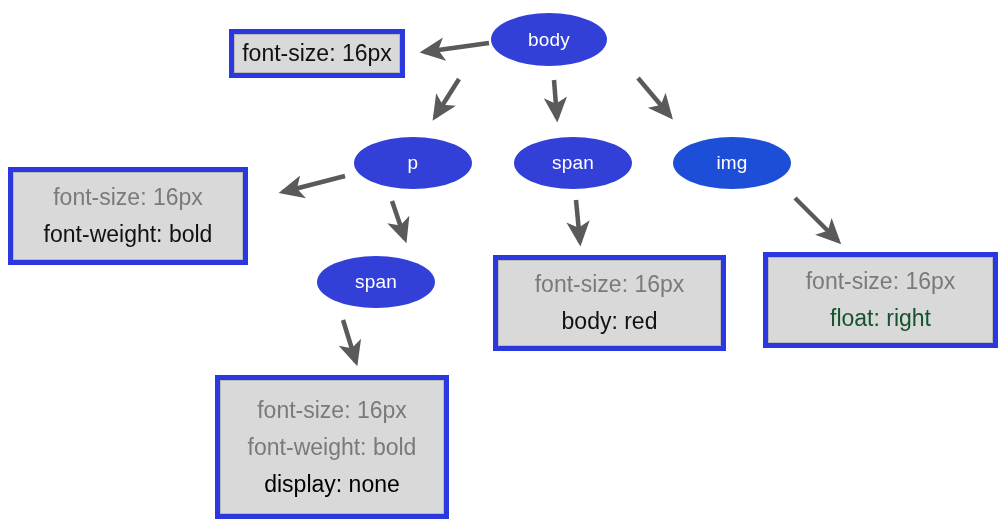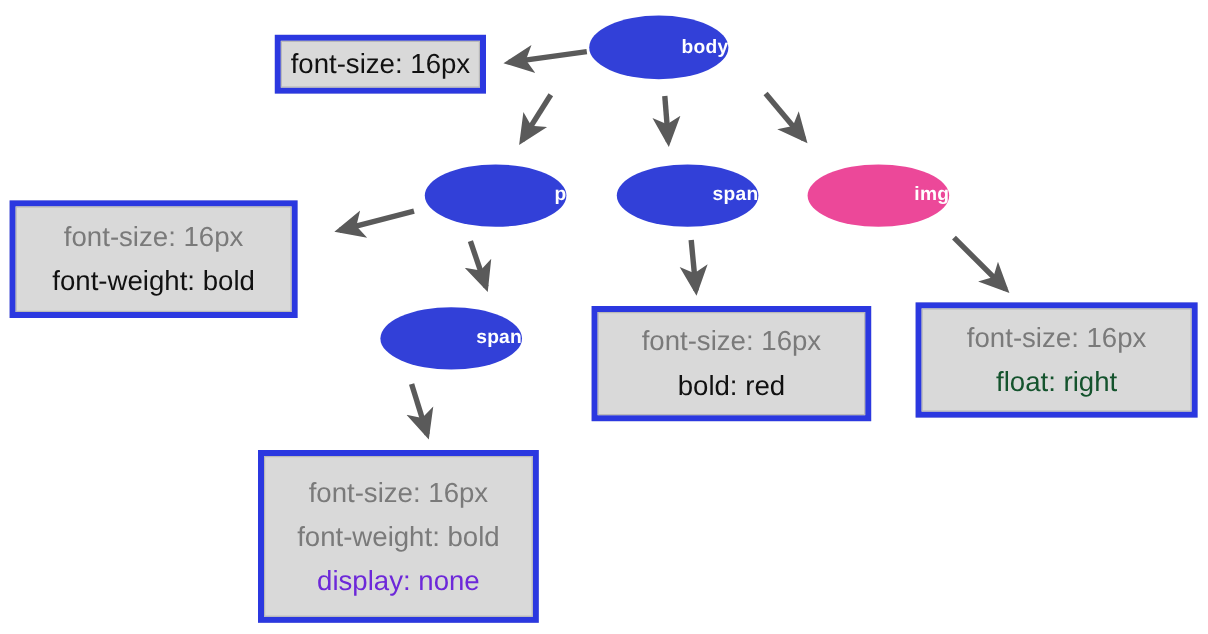--- a/index.html
+++ b/index.html
@@ -34,26 +34,25 @@
   }
 
   
   .node {
     position: absolute;
     border-radius: 50%;
     background: #3240d8;
     color: #ffffff;
     display: flex;
     align-items: center;
-    justify-content: flex-end;
-    font-size: 16px;
+    justify-content: center;
+    font-size: 19px;
     font-family: "Liberation Sans", sans-serif;
     letter-spacing: 0.2px;
     box-sizing: border-box;
-    font-weight: bold;
   }
 
   
   .decl-box {
     position: absolute;
     background: #d9d9d9;
     border: 5px solid #2b38e0;
     box-sizing: border-box;
     display: flex;
     flex-direction: column;
@@ -112,43 +111,43 @@
   <div id="nodes-group">
       <div class="node" style="left: 491px; top: 13px; width: 116px; height: 53px; background: rgb(50, 64, 216); color: rgb(255, 255, 255);">
         <span>body</span>
       </div>
       <div class="node" style="left: 354px; top: 137px; width: 118px; height: 52px; background: rgb(50, 64, 216); color: rgb(255, 255, 255);">
         <span>p</span>
       </div>
       <div class="node" style="left: 514px; top: 137px; width: 118px; height: 52px; background: rgb(50, 64, 216); color: rgb(255, 255, 255);">
         <span>span</span>
       </div>
-      <div class="node" style="left: 673px; top: 137px; width: 118px; height: 52px; background: #ec4899; color: rgb(255, 255, 255);">
+      <div class="node" style="left: 673px; top: 137px; width: 118px; height: 52px; background: #1d4ed8; color: rgb(255, 255, 255);">
         <span>img</span>
       </div>
       <div class="node" style="left: 317px; top: 256px; width: 118px; height: 52px; background: rgb(50, 64, 216); color: rgb(255, 255, 255);">
         <span>span</span>
       </div>
     </div>
   <div id="boxes-group">
       <div class="decl-box rows-1" style="left: 229px; top: 29px; width: 176px; height: 49px; background: rgb(217, 217, 217); border-color: rgb(43, 56, 224);">
         <div class="decl-line declared" style="color: rgb(17, 17, 17);">font-size: 16px</div>
       </div>
       <div class="decl-box rows-2" style="left: 8px; top: 167px; width: 240px; height: 98px; background: rgb(217, 217, 217); border-color: rgb(43, 56, 224);">
         <div class="decl-line inherited" style="color: rgb(122, 122, 122);">font-size: 16px</div>
         <div class="decl-line declared" style="color: rgb(17, 17, 17);">font-weight: bold</div>
       </div>
       <div class="decl-box rows-2" style="left: 493px; top: 255px; width: 233px; height: 96px; background: rgb(217, 217, 217); border-color: rgb(43, 56, 224);">
         <div class="decl-line inherited" style="color: rgb(122, 122, 122);">font-size: 16px</div>
-        <div class="decl-line declared" style="color: rgb(17, 17, 17);">bold: red</div>
+        <div class="decl-line declared" style="color: rgb(17, 17, 17);">body: red</div>
       </div>
       <div class="decl-box rows-2" style="left: 763px; top: 252px; width: 235px; height: 96px; background: rgb(217, 217, 217); border-color: rgb(43, 56, 224);">
         <div class="decl-line inherited" style="color: rgb(122, 122, 122);">font-size: 16px</div>
         <div class="decl-line declared" style="color: #14532d;">float: right</div>
       </div>
       <div class="decl-box rows-3" style="left: 215px; top: 375px; width: 234px; height: 144px; background: rgb(217, 217, 217); border-color: rgb(43, 56, 224);">
         <div class="decl-line inherited" style="color: rgb(122, 122, 122);">font-size: 16px</div>
         <div class="decl-line inherited" style="color: rgb(122, 122, 122);">font-weight: bold</div>
-        <div class="decl-line declared" style="color: #6d28d9; text-align: center;">display: none</div>
+        <div class="decl-line declared" style="color: #000000; text-align: center;">display: none</div>
       </div>
     </div>
 
 </div>
 
 </body></html>

